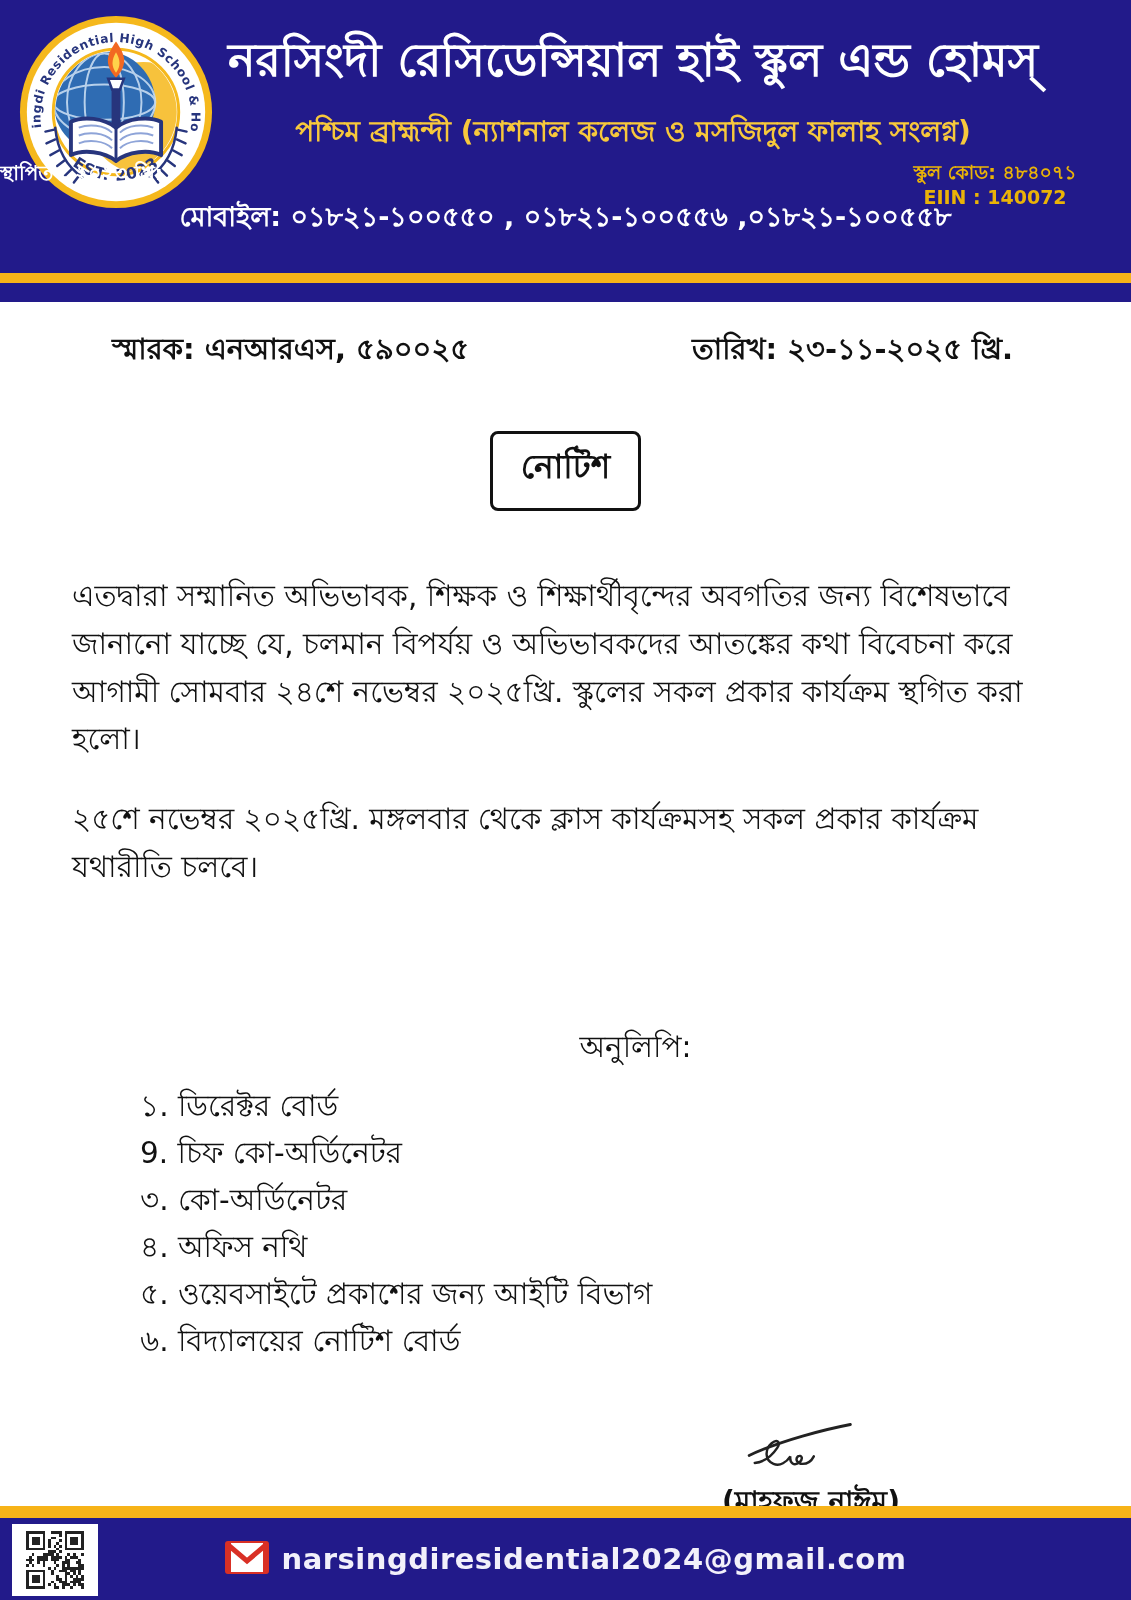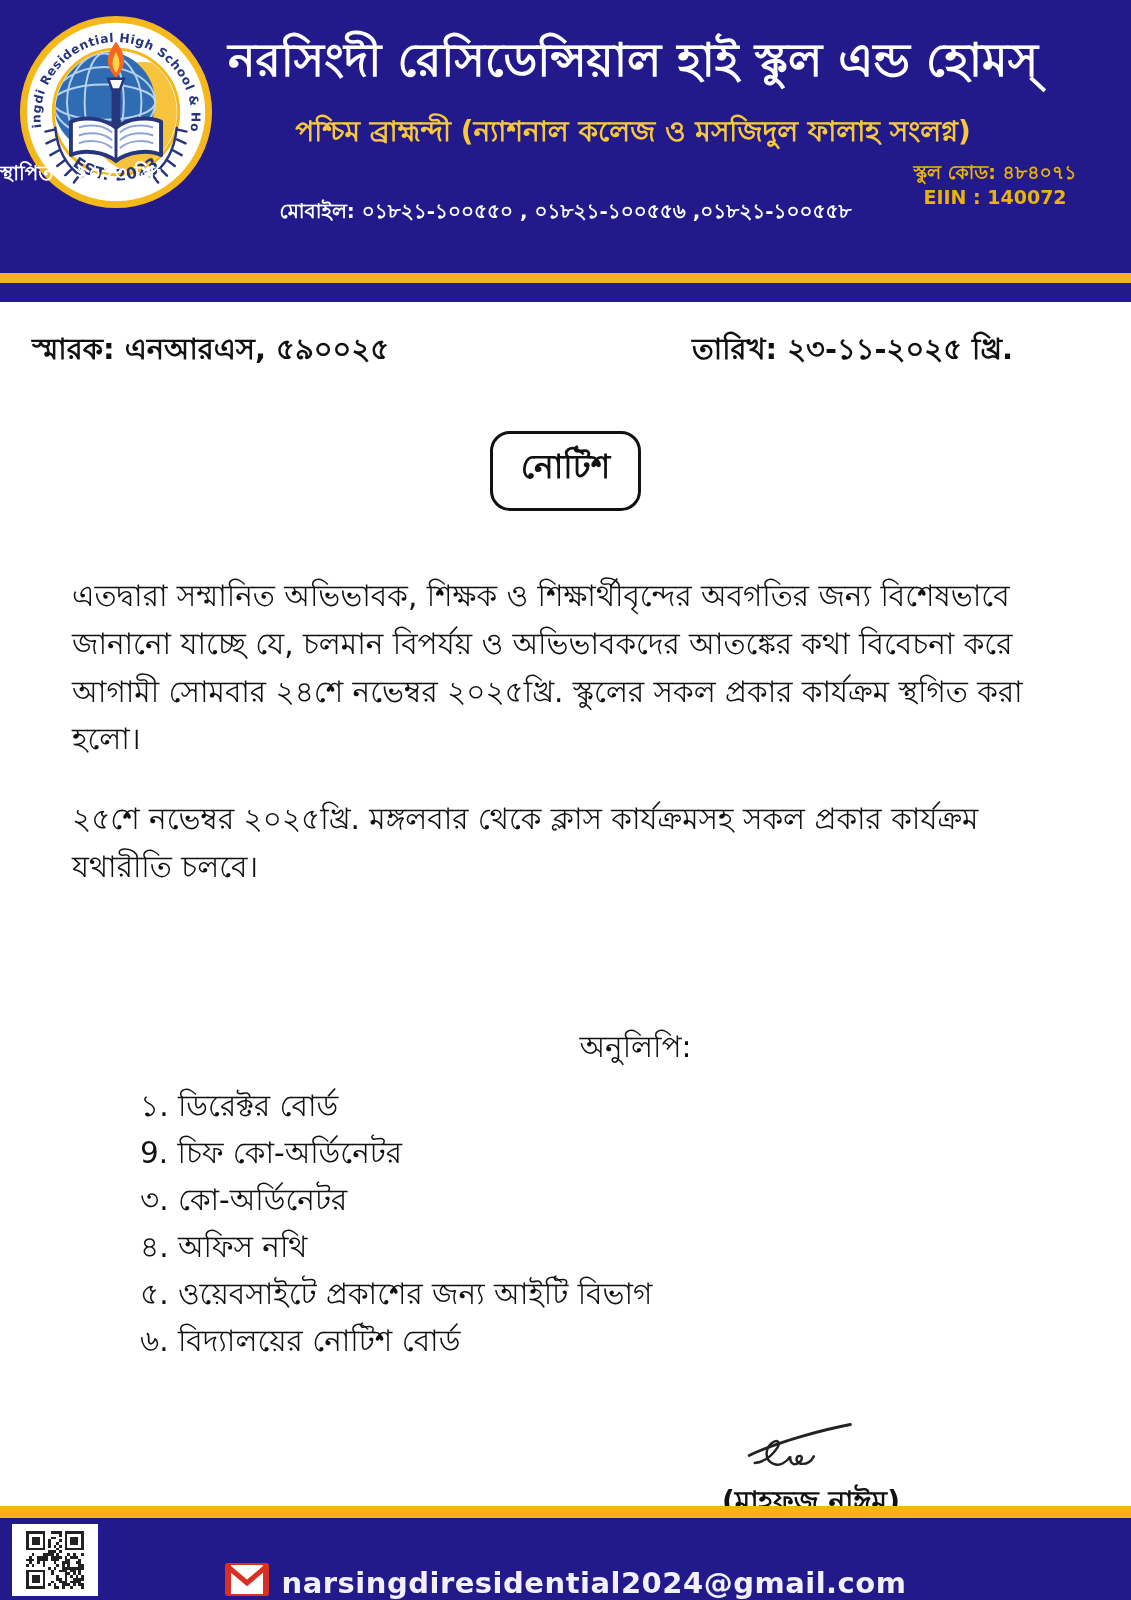--- a/index.html
+++ b/index.html
@@ -9,51 +9,51 @@
   
   .hdr{position:relative;width:100%;height:273px;background:#221a8a;color:#fff;}
   .logo{position:absolute;left:18px;top:14px;width:196px;height:196px;}
   .hdr-title{position:absolute;left:195px;right:60px;top:34px;text-align:center;
              font-size:46px;font-weight:bold;color:#ffffff;line-height:1.15;}
   .hdr-sub{position:absolute;left:195px;right:60px;top:110px;text-align:center;
            font-size:28px;font-weight:bold;color:#f7c83c;}
   .hdr-est{position:absolute;left:0;right:0;top:158px;text-align:left;
            font-size:20px;font-weight:bold;color:#ffffff;}
   .hdr-mob{position:absolute;left:0;right:0;top:196px;text-align:center;
-           font-size:20px;font-weight:bold;color:#ffffff;}
+           font-size:27px;font-weight:bold;color:#ffffff;}
   .codes{position:absolute;left:905px;top:160px;width:180px;text-align:center;
          font-size:19px;font-weight:bold;color:#eab308;line-height:25px;}
   .stripe-gold{width:100%;height:10px;background:#f7b318;}
   .stripe-navy{width:100%;height:19px;background:#221a8a;}
 
   
   .body{position:relative;}
   .meta{display:flex;justify-content:space-between;align-items:baseline;
-        padding:24px 118px 0 32px;font-size:29px;font-weight:bold;}
+        padding:24px 118px 0 112px;font-size:29px;font-weight:bold;}
   .notice-box{margin:56px auto 0;width:max-content;padding:7px 28px 11px;
-              border:3.5px solid #111;border-radius:20px;
+              border:3.5px solid #111;border-radius:8px;
               font-size:33px;font-weight:bold;}
   .para{margin:0 64px 0 72px;font-size:29.5px;line-height:1.62;}
   .p1{margin-top:62px;}
   .p2{margin-top:32px;}
   .copies{margin:132px 0 0 140px;font-size:29.5px;}
   .copies-h{margin-bottom:16px;text-align:center;}
   .copy-item{line-height:34px;margin-bottom:13px;}
   .sig{margin:58px 80px 0 auto;width:480px;text-align:center;}
   .sig svg{display:block;margin:0 auto;}
   .sig-name{font-size:28px;font-weight:bold;margin-top:2px;}
   .sig-line{font-size:26.5px;margin-top:8px;}
 
   
   .fstripe{position:absolute;left:0;top:1506px;width:100%;height:12px;background:#f7b318;}
   .ftr{position:absolute;left:0;top:1518px;width:100%;height:82px;background:#221a8a;}
   .qr{position:absolute;left:12px;top:6px;width:86px;height:72px;background:#fff;
       display:flex;align-items:center;justify-content:center;}
   .email-row{position:absolute;left:0;right:0;top:0;bottom:0;display:flex;
-             align-items:flex-end;justify-content:center;gap:13px;}
+             align-items:center;justify-content:center;gap:13px;}
   .email{font-size:29px;font-weight:bold;color:#f2f0fa;letter-spacing:.5px;}
 </style>
 </head>
 <body>
 
 <div class="page">
 
   <header class="hdr">
     <div class="logo">
       <svg viewBox="0 0 200 200" width="196" height="196">

